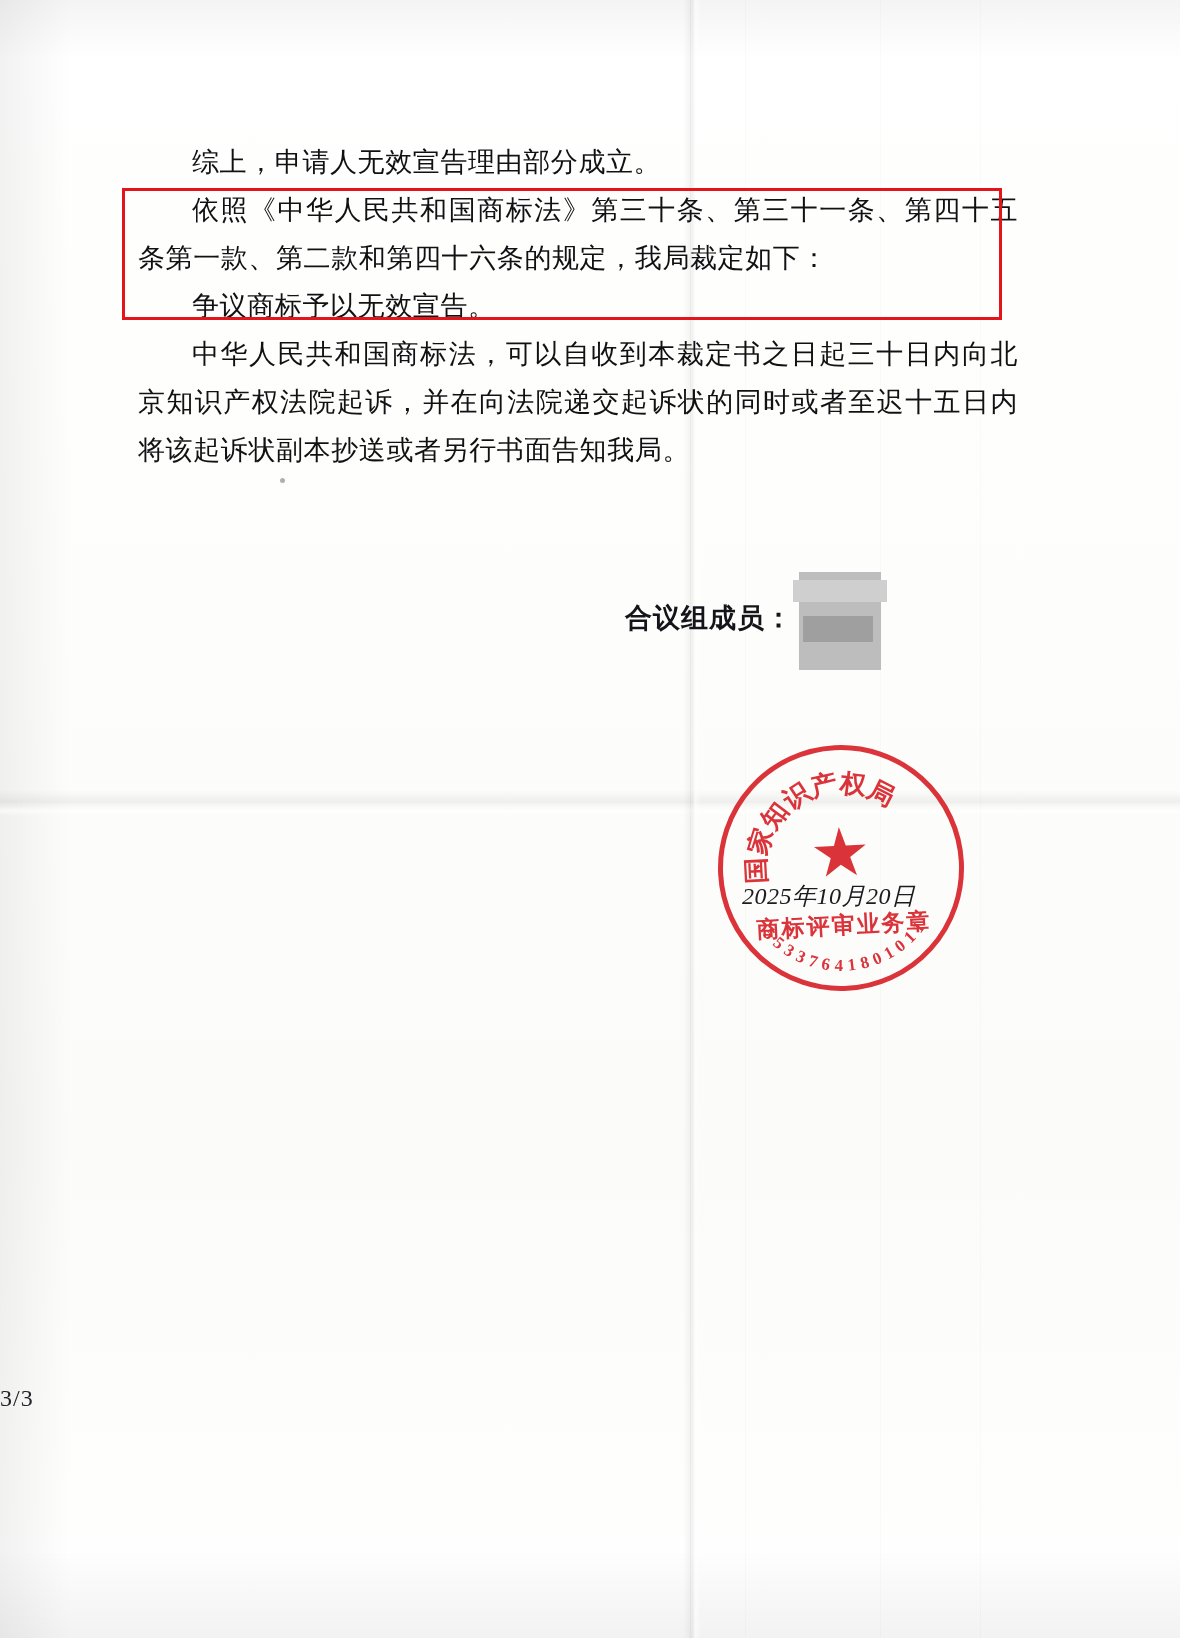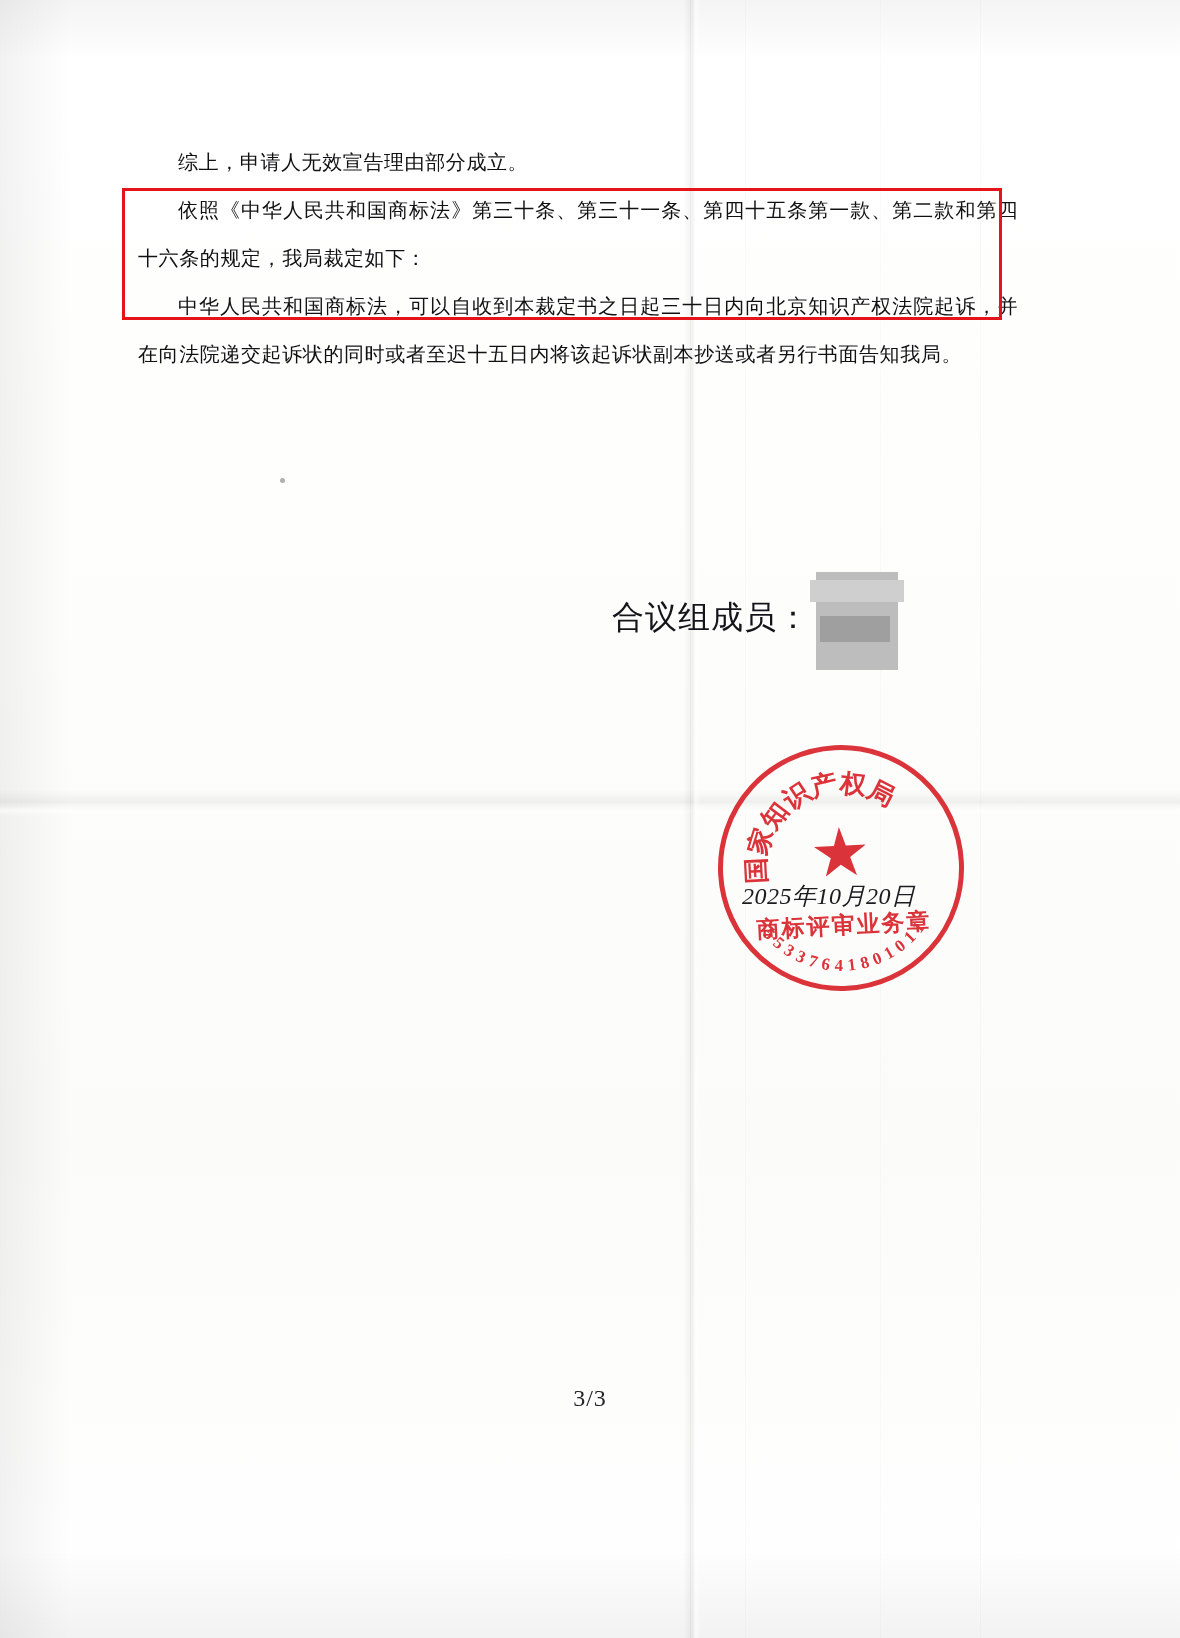--- a/index.html
+++ b/index.html
@@ -53,21 +53,21 @@
     position: absolute; bottom: 0; left: 0; height: 90px; width: 100%;
     background: linear-gradient(0deg, rgba(0,0,0,0.05), rgba(0,0,0,0));
     pointer-events: none;
   }
 
   .body-text {
     position: absolute;
     left: 138px;
     top: 138px;
     width: 880px;
-    font-size: 20px;
+    font-size: 27px;
     line-height: 48px;
     color: #111114;
     letter-spacing: 0.6px;
     text-align: justify;
   }
   .body-text p {
     margin: 0;
     text-indent: 2em;
   }
 
@@ -77,26 +77,27 @@
     top: 188px;
     width: 880px;
     height: 132px;
     border: 3px solid #e5131a;
     box-sizing: border-box;
     pointer-events: none;
   }
 
   .signature-block {
     position: absolute;
-    left: 612px;
+    left: 625px;
     top: 572px;
-    font-size: 32px;
+    font-size: 27px;
     color: #14141a;
     letter-spacing: 1px;
     white-space: nowrap;
+    font-weight: bold;
   }
   .redacted {
     display: inline-block;
     vertical-align: middle;
     position: relative;
     width: 82px;
     height: 98px;
     margin-left: 6px;
     background: #bdbdbd;
     filter: blur(0.4px);
@@ -184,21 +185,21 @@
     letter-spacing: 0.5px;
     white-space: nowrap;
     font-style: italic;
   }
 
   .page-number {
     position: absolute;
     left: 0;
     right: 0;
     top: 1385px;
-    text-align: center;
+    text-align: left;
     font-size: 24px;
     color: #222228;
     letter-spacing: 1px;
   }
 
   .stray-mark {
     position: absolute;
     left: 280px;
     top: 478px;
     width: 5px;
@@ -215,20 +216,21 @@
 
   <div class="edge-shade-top"></div>
   <div class="edge-shade-left"></div>
   <div class="edge-shade-bottom"></div>
   <div class="fold-h" style="top:790px;"></div>
   <div class="fold-v" style="left:683px;"></div>
 
   <div class="body-text">
     <p>综上，申请人无效宣告理由部分成立。</p>
     <p>依照《中华人民共和国商标法》第三十条、第三十一条、第四十五条第一款、第二款和第四十六条的规定，我局裁定如下：</p>
+    <p>争议商标予以无效宣告。</p>
     <p>中华人民共和国商标法，可以自收到本裁定书之日起三十日内向北京知识产权法院起诉，并在向法院递交起诉状的同时或者至迟十五日内将该起诉状副本抄送或者另行书面告知我局。</p>
   </div>
 
   <div class="highlight-box"></div>
 
   <div class="stray-mark"></div>
 
   <div class="signature-block">
     <span>合议组成员：</span><span class="redacted"></span>
   </div>

